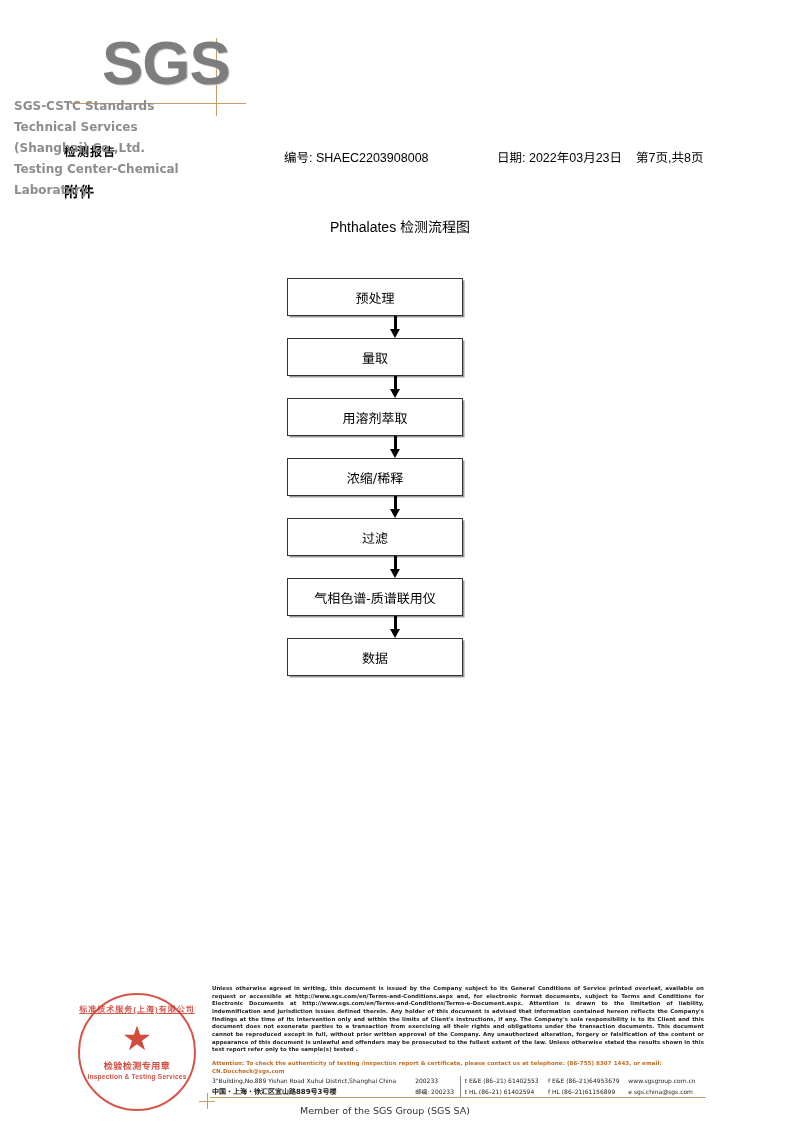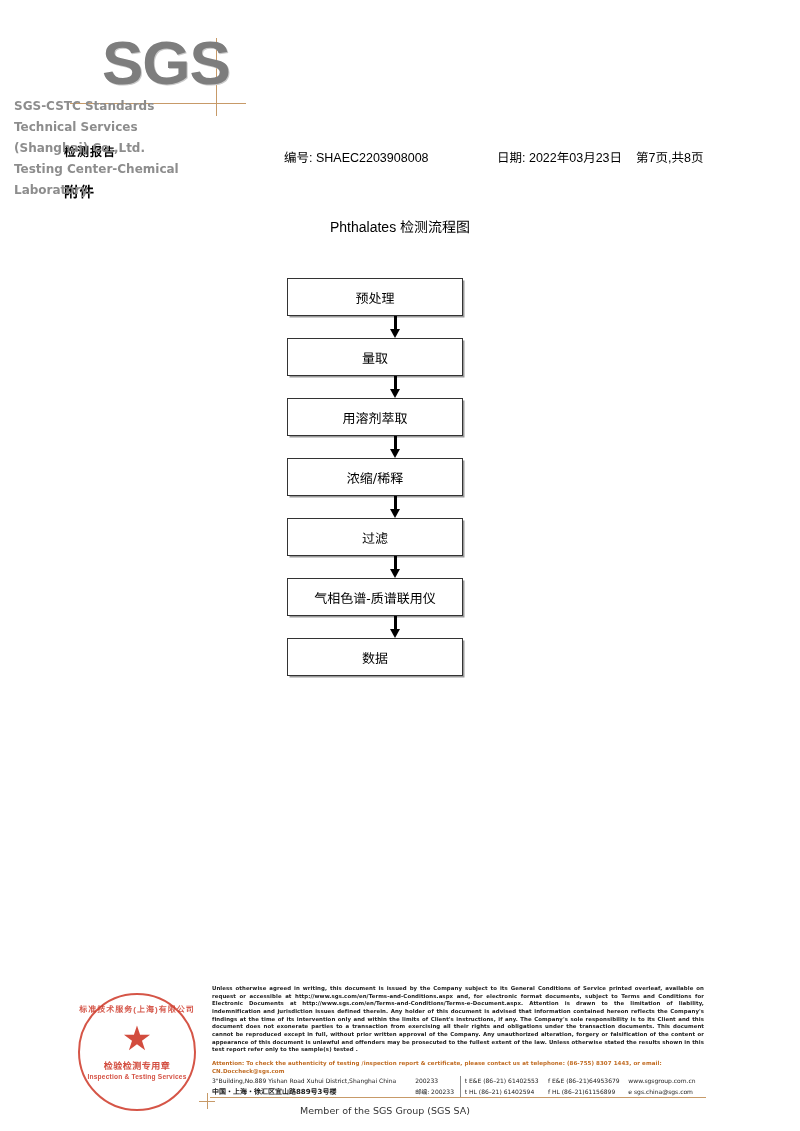--- a/index.html
+++ b/index.html
@@ -310,20 +310,21 @@
     position: absolute;
     left: 0;
     top: 10px;
     width: 118px;
     text-align: center;
     font-size: 8px;
     font-weight: bold;
     color: #cf3d2e;
     opacity: 0.85;
     letter-spacing: 1px;
+    text-decoration: underline;
   }
   .seal-company {
     position: absolute;
     left: 14px;
     top: 96px;
     width: 190px;
     font-family: "DejaVu Sans", "Liberation Sans", sans-serif;
     font-size: 12px;
     font-weight: bold;
     line-height: 1.75;

